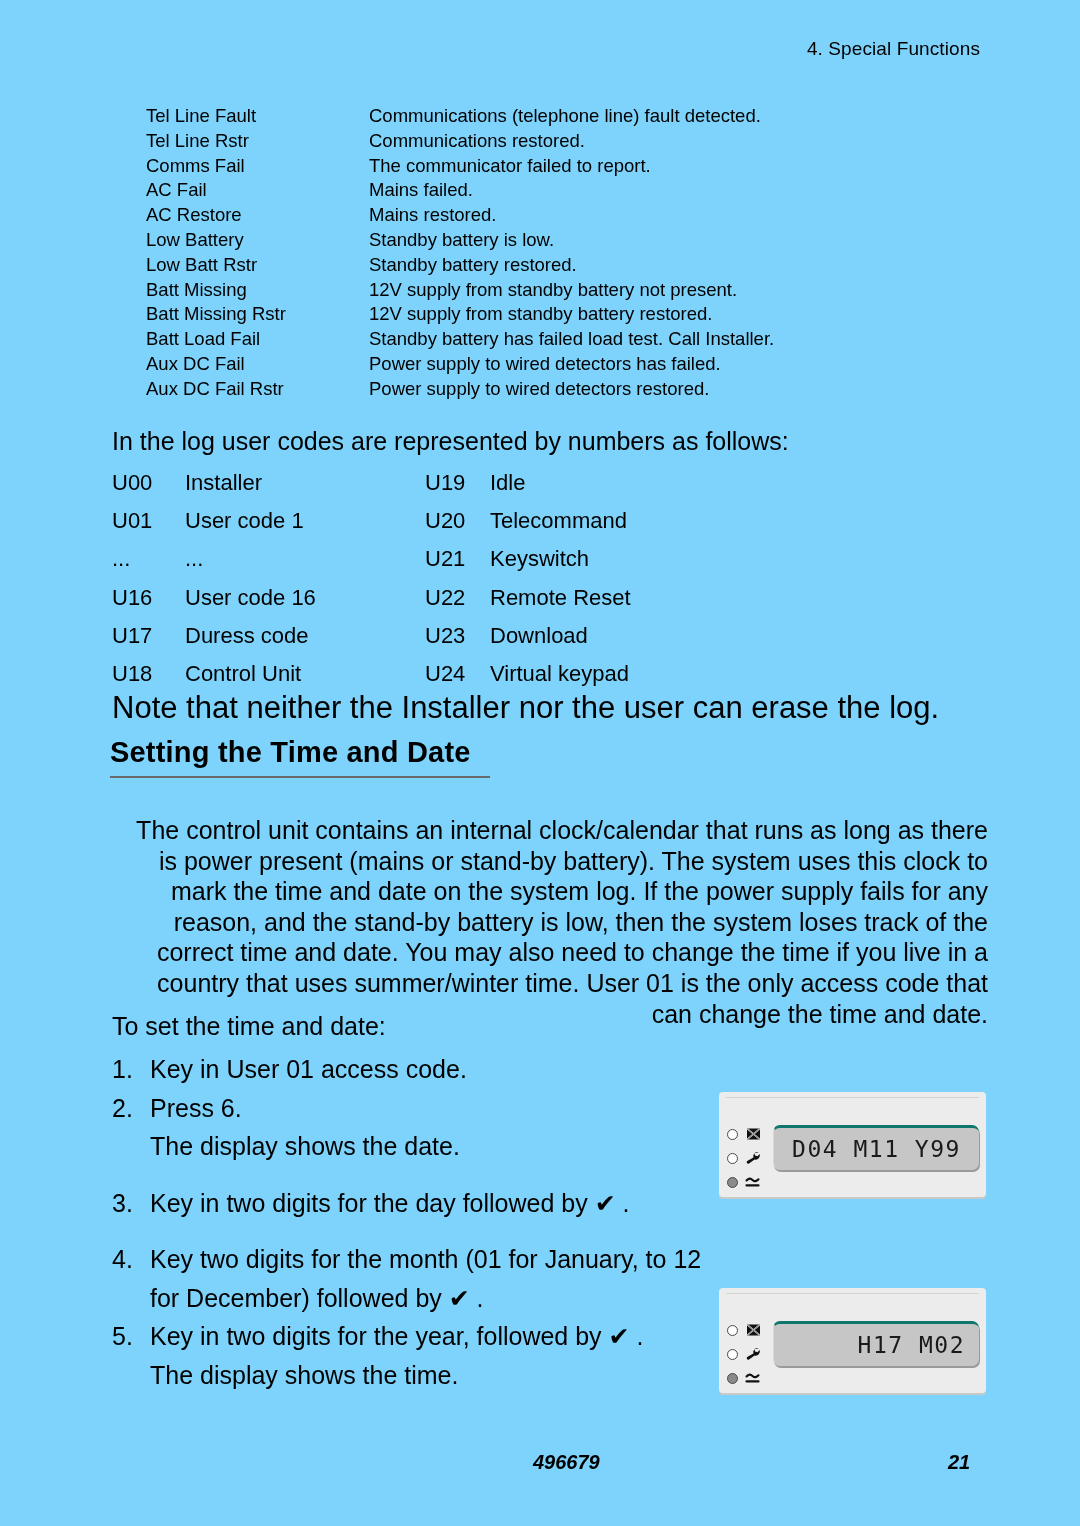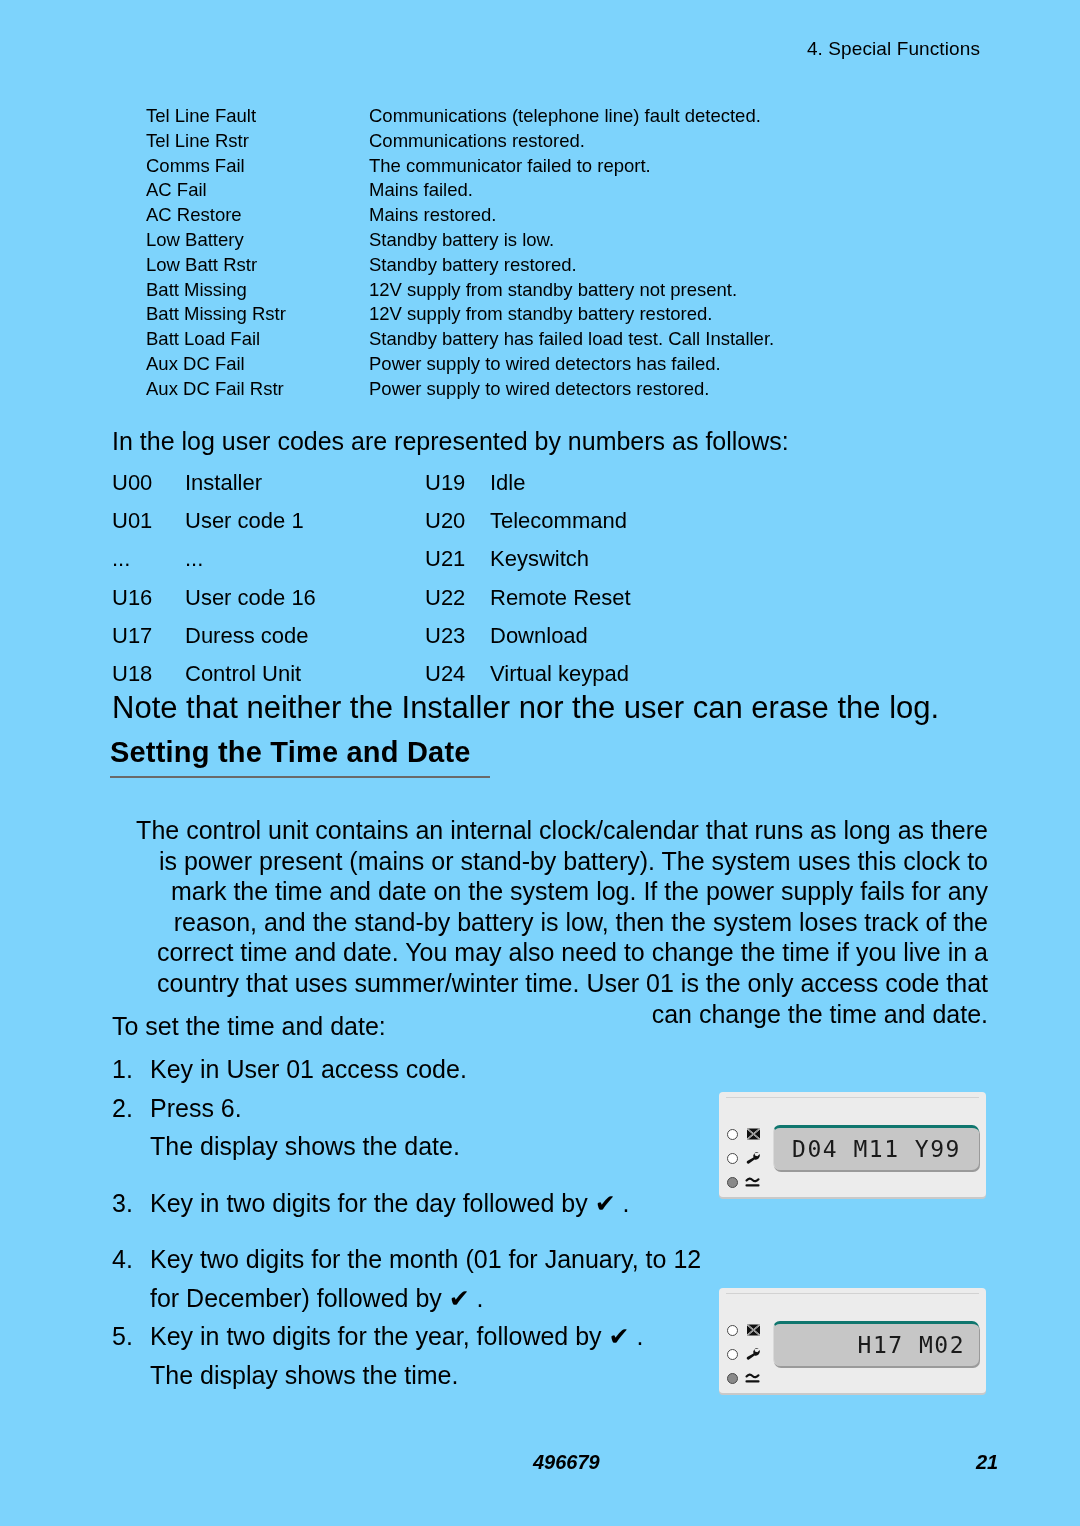--- a/index.html
+++ b/index.html
@@ -240,21 +240,20 @@
     font-style: italic;
     font-weight: bold;
   }
   .footer-page {
     position: absolute;
     top: 1451px;
     left: 948px;
     font-size: 20px;
     font-style: italic;
     font-weight: bold;
-    margin-left: 28px;
   }
 </style>
 </head>
 <body>
 
 <div class="page">
 
   <div class="running-header">4. Special Functions</div>
 
   <div class="event-table" id="event-table">

